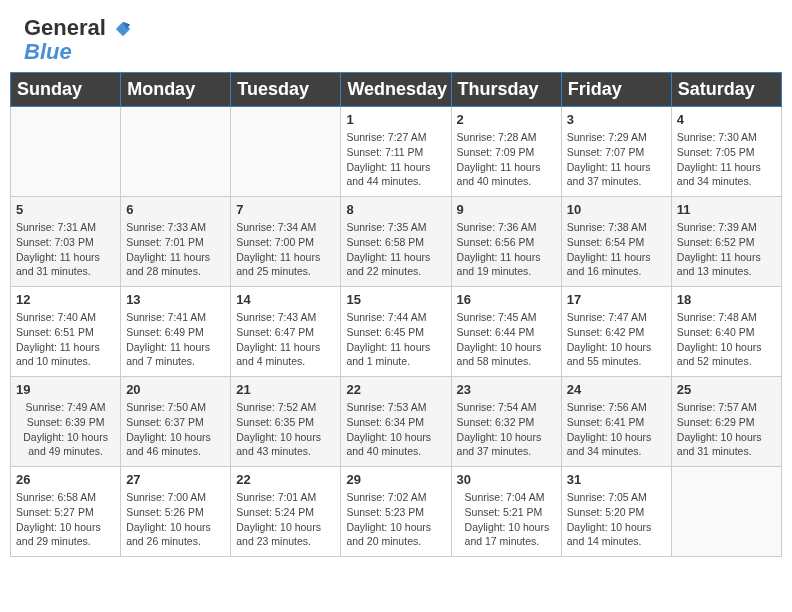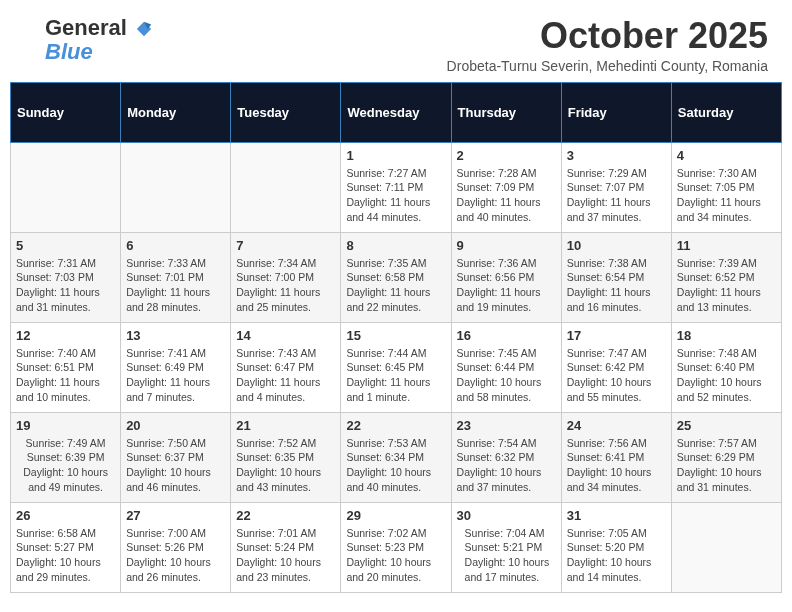--- a/index.html
+++ b/index.html
@@ -12,21 +12,20 @@
     .header {
       padding: 16px 24px 8px;
       display: flex;
       align-items: flex-start;
       justify-content: space-between;
     }
     .logo-area {
       display: flex;
       flex-direction: column;
       align-items: flex-end;
-      margin-left: 21px;
     }
     .logo-text {
       font-size: 22px;
       font-weight: bold;
       line-height: 1.1;
     }
     .logo-general { color: #333; }
     .logo-blue { color: #4a90d9; font-style: italic; }
     .logo-icon {
       display: inline-block;
@@ -51,25 +50,25 @@
     }
     .calendar-wrap {
       padding: 0 10px 10px;
     }
     table {
       width: 100%;
       border-collapse: collapse;
       table-layout: fixed;
     }
     thead th {
-      background: #0f172a;
+      background: #404040;
       color: #fff;
       text-align: left;
-      padding: 22px 6px;
-      font-size: 13px;
+      padding: 6px 6px;
+      font-size: 18px;
       font-weight: bold;
       border: 1px solid #3a7fc0;
     }
     tbody td {
       border: 1px solid #ccc;
       vertical-align: top;
       padding: 5px 5px;
       font-size: 10.5px;
       color: #333;
       height: 90px;
@@ -102,24 +101,20 @@
     <div class="logo-text">
       <span class="logo-general">General</span>
       <svg class="logo-icon" viewBox="0 0 20 20">
         <polygon points="10,2 18,10 10,18 2,10" fill="#4a90d9"></polygon>
         <polygon points="10,2 18,5 14,10 10,2" fill="#2c6fad"></polygon>
       </svg>
       <br>
       <span class="logo-blue">Blue</span>
     </div>
   </div>
-  <div class="title-area">
-    <div class="month-title">October 2025</div>
-    <div class="location-title">Drobeta-Turnu Severin, Mehedinti County, Romania</div>
-  </div>
 </div>
 
 <div class="calendar-wrap">
   <table>
     <thead>
       <tr>
       <th>Sunday</th>
           <th>Monday</th>
           <th>Tuesday</th>
           <th>Wednesday</th>

